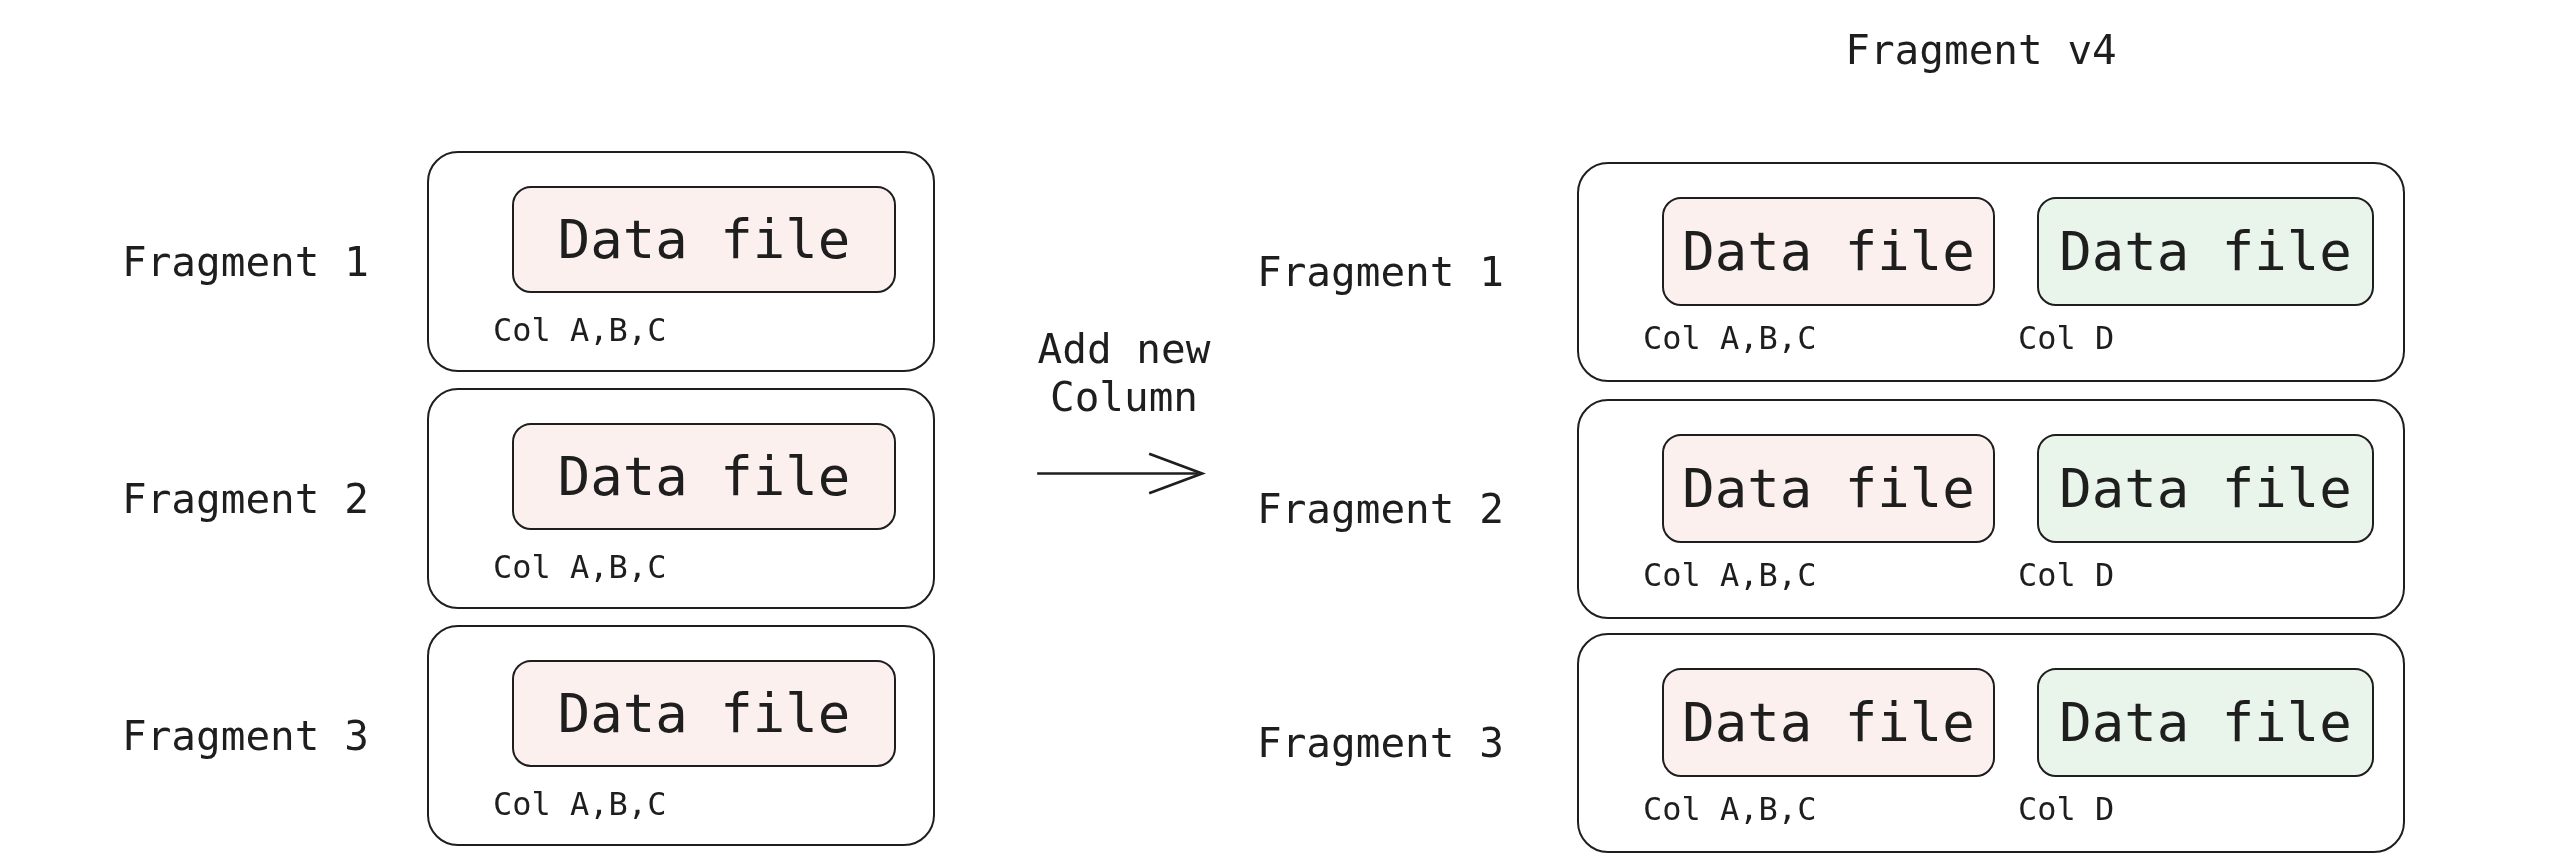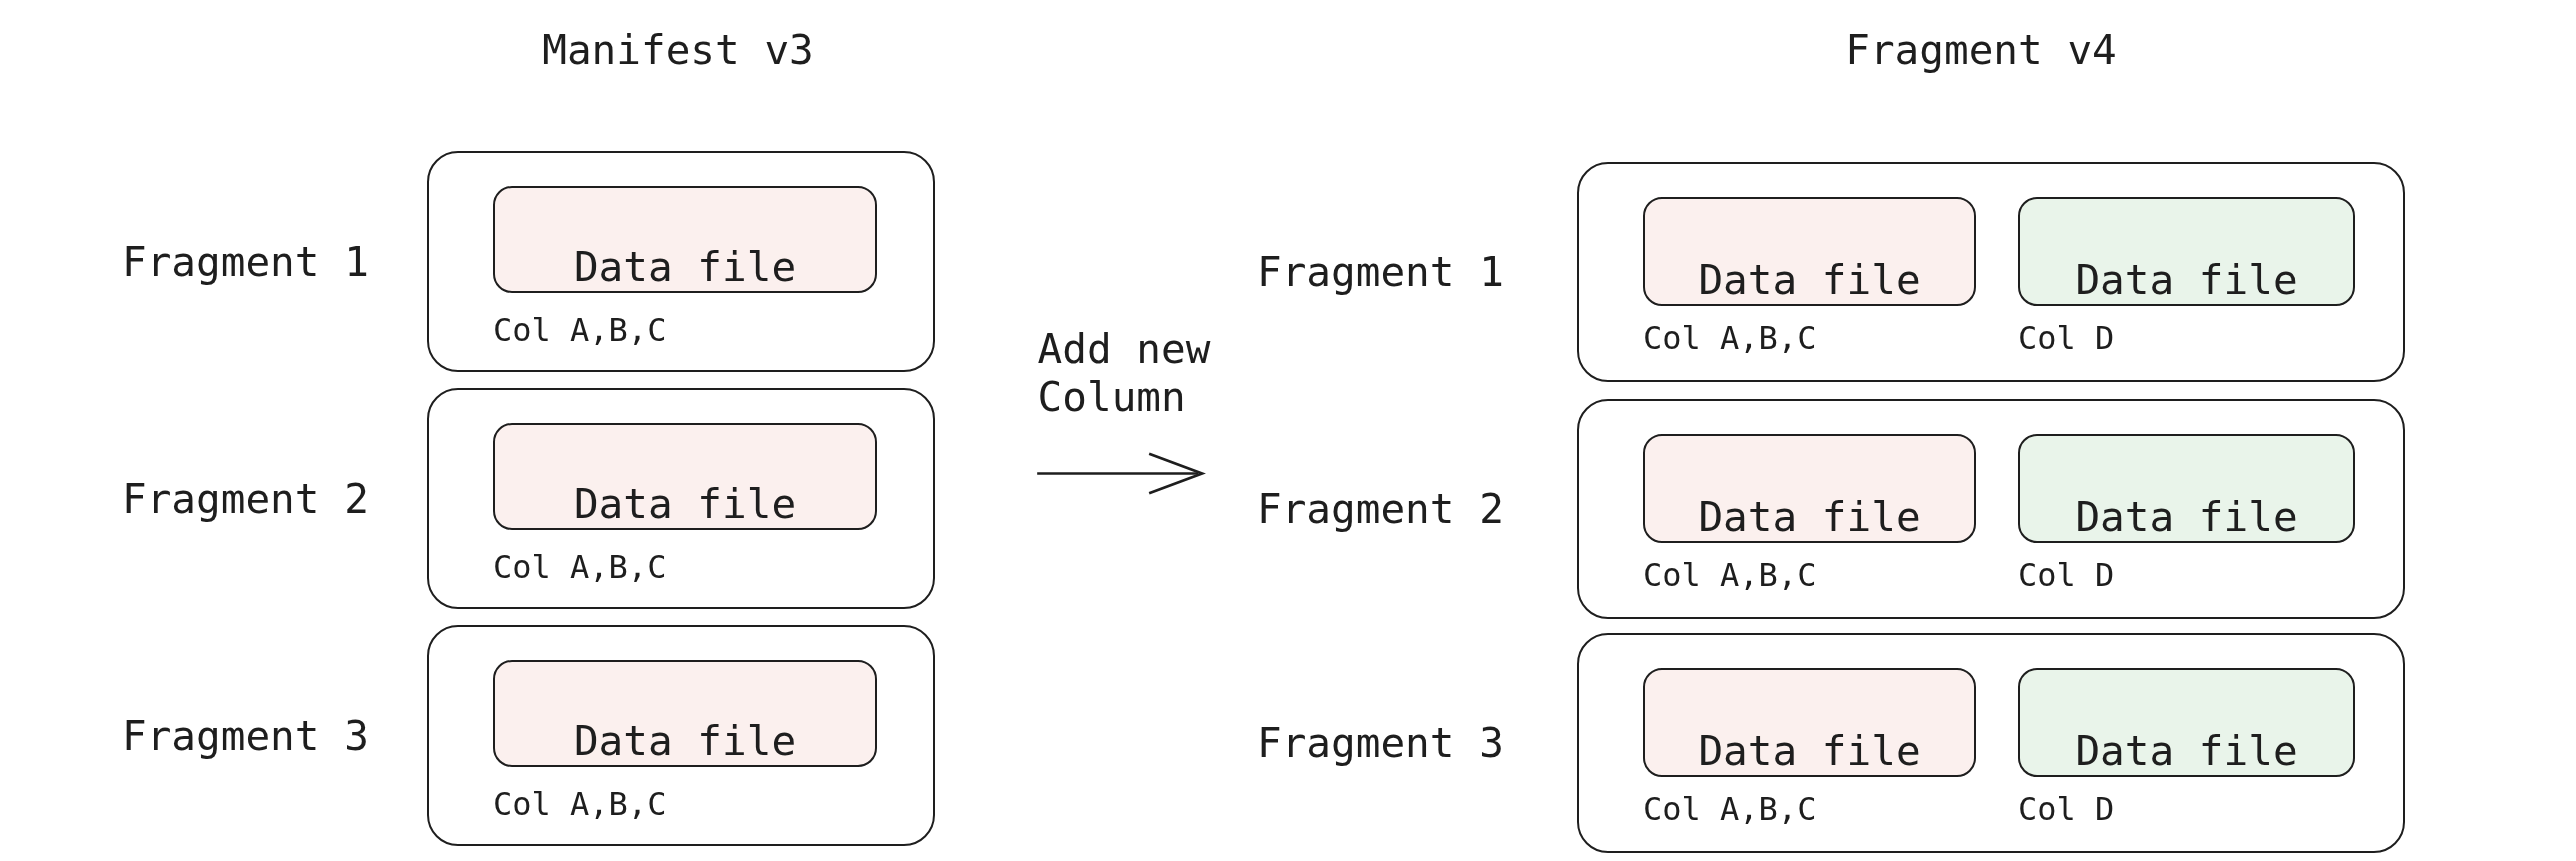--- a/index.html
+++ b/index.html
@@ -47,57 +47,57 @@
     background: #ffffff;
     border: 2.4px solid #1e1e1e;
     border-radius: 31px;
   }
 
   .file-box {
     position: absolute;
     border: 2.4px solid #1e1e1e;
     border-radius: 19px;
     display: flex;
-    align-items: flex-end;
+    align-items: center;
     justify-content: center;
-    font-size: 41px;
+    font-size: 54px;
     white-space: nowrap;
+    margin-left: 19px;
   }
   .file-pink  { background: #fbf0ee; }
   .file-green { background: #e9f4ea; }
 
   .cols-label {
     position: absolute;
     text-align: left;
     font-size: 32px;
     line-height: 38px;
     white-space: nowrap;
   }
 
   .action-label {
     position: absolute;
     transform: translateX(-50%);
-    text-align: left;
+    text-align: center;
     font-size: 41px;
     line-height: 48px;
     white-space: nowrap;
   }
 
   .arrow-svg {
     position: absolute;
     left: 1035px;
     top: 445px;
   }
 </style>
 </head>
 <body>
 
 <div class="canvas">
 
-  <div class="panel-title" style="left:678px;">Manifest v3</div>
 
   <div class="fragment-row" style="left:427px; top:151px; width:508px; height:221px;">
     <div class="frag-label" style="left:-305px; width:281px;">Fragment 1</div>
     <div class="frag-box">
       <div class="file-box file-pink" style="left:64px; top:33px; width:384px; height:107px;">
         <span>Data file</span>
       </div>
       <div class="cols-label" style="left:64px; top:158px; width:384px;">Col A,B,C</div>
     </div>
   </div>

